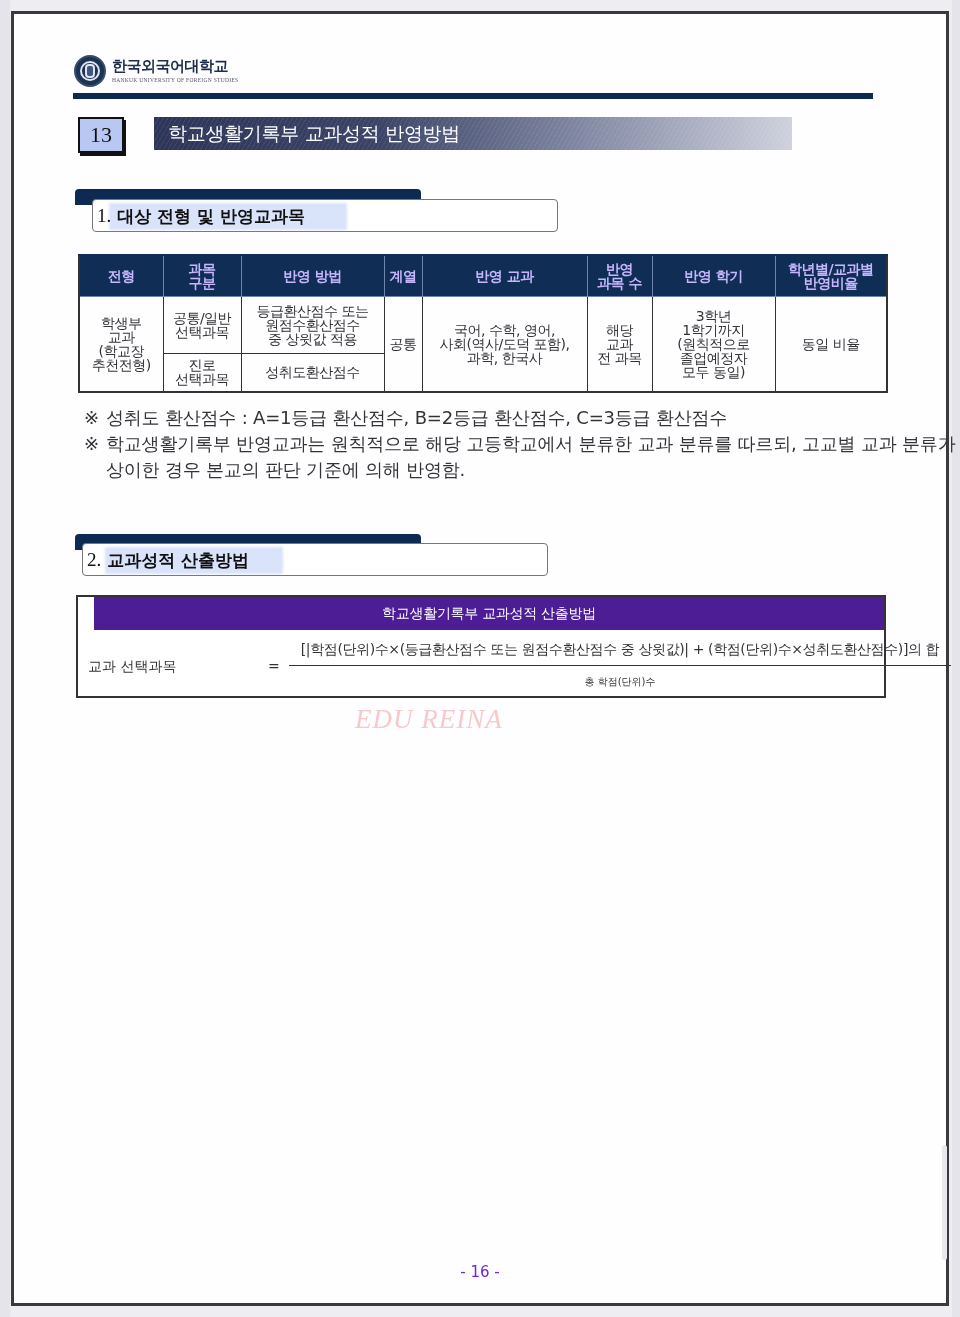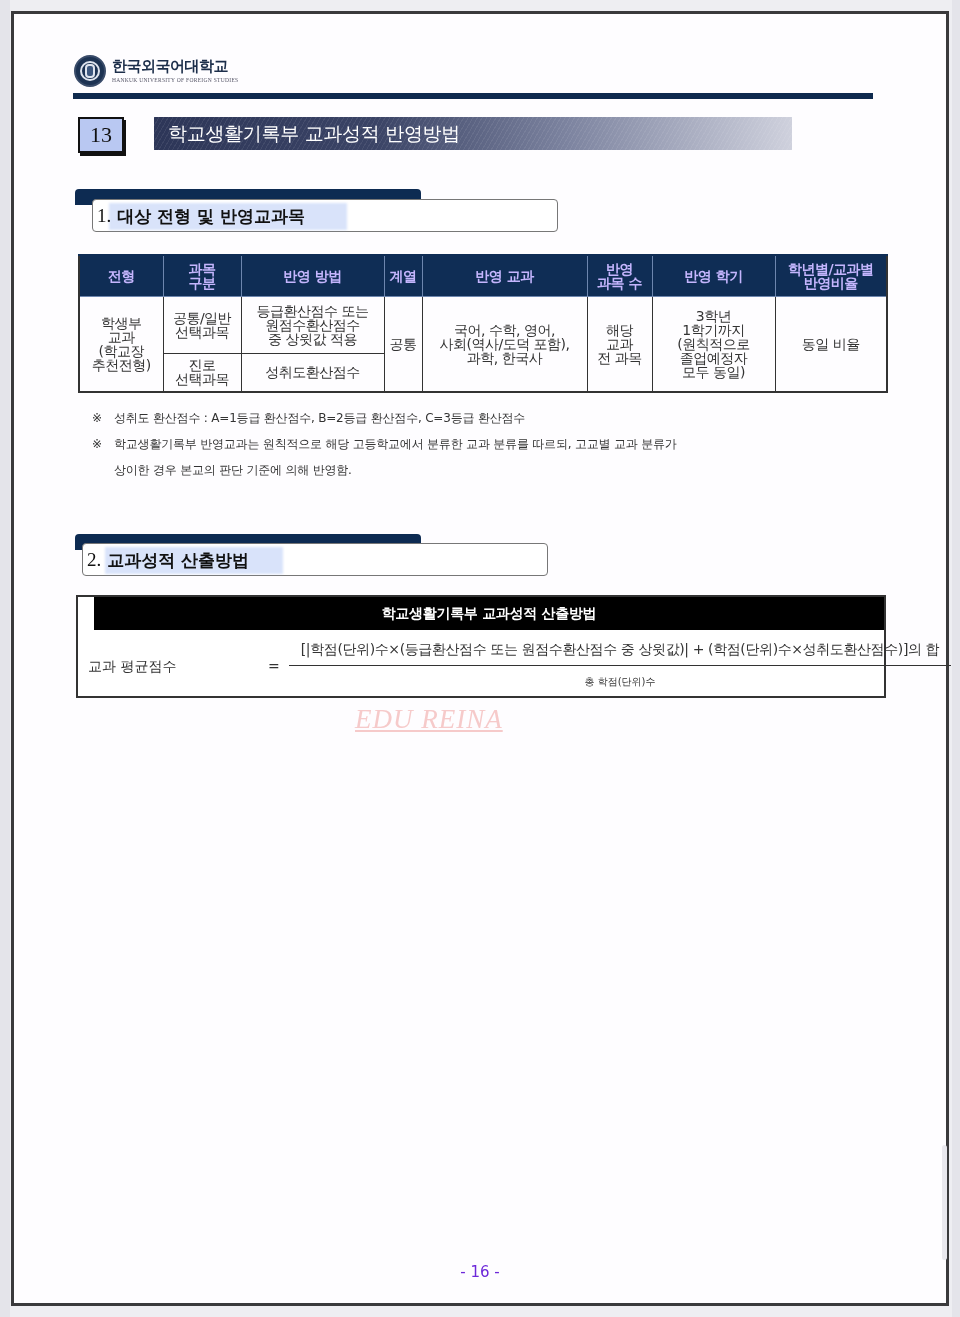--- a/index.html
+++ b/index.html
@@ -51,35 +51,35 @@
     table.t1 { position: absolute; left: 78px; top: 254px; width: 808px; border-collapse: collapse; table-layout: fixed; }
     .t1 th { background: #0f2d55; color: #c4b5fd; font-weight: bold; font-size: 14px; line-height: 14px;
       border: 1px solid #6d86ae; border-top: 2px solid #0f2d55; height: 41px; text-align: center; letter-spacing: -0.5px; }
     .t1 td { border: 1px solid #333; font-size: 14px; line-height: 14px; text-align: center; vertical-align: middle; color: #333; letter-spacing: -0.5px; }
     .t1 { border-bottom: 2px solid #333; border-left: 2px solid #333; border-right: 2px solid #333; }
     .t1 .r1 td.split { height: 57px; }
     .t1 .r2 td.split { height: 39px; }
     .cell-lines span { display: block; }
 
     
-    .notes { position: absolute; left: 84px; top: 405px; font-size: 12px; color: #333; line-height: 26px; letter-spacing: -0.2px; margin-left: 8px; }
+    .notes { position: absolute; left: 84px; top: 405px; font-size: 18px; color: #333; line-height: 26px; letter-spacing: -0.2px; }
     .notes .mark { display: inline-block; width: 22px; }
     .notes .indent { padding-left: 22px; }
 
     
     .ftable { position: absolute; left: 76px; top: 595px; width: 810px; height: 103px; border: 2px solid #333; background: #fff; }
-    .fhead { height: 33px; background: #000000; color: #fff; font-size: 14px; font-weight: bold; text-align: center; line-height: 33px; letter-spacing: -0.3px; margin-left: 16px; }
+    .fhead { height: 33px; background: #4c1d95; color: #fff; font-size: 14px; font-weight: normal; text-align: center; line-height: 33px; letter-spacing: -0.3px; margin-left: 16px; }
     .flabel { position: absolute; left: 10px; top: 61px; font-size: 14px; color: #333; white-space: nowrap; }
     .feq { position: absolute; left: 190px; top: 61px; font-size: 14px; color: #333; }
     .fnum { position: absolute; left: 212px; top: 44px; width: 660px; text-align: center; font-size: 14px; color: #333; white-space: nowrap; letter-spacing: -0.4px; }
     .fline { position: absolute; left: 211px; top: 68px; width: 662px; height: 1px; background: #333; }
     .fden { position: absolute; left: 212px; top: 78px; width: 660px; text-align: center; font-size: 10px; color: #333; }
 
     .watermark { position: absolute; left: 355px; top: 704px; font-family: "Liberation Serif", serif; font-style: italic;
-      font-size: 27px; color: #f6caca; letter-spacing: 1px; white-space: nowrap; text-decoration: underline; }
+      font-size: 27px; color: #f6caca; letter-spacing: 1px; white-space: nowrap; }
 
     .page-num { position: absolute; left: 0; width: 960px; top: 1263px; text-align: center; font-size: 15px; color: #6d28d9; }
   </style>
 </head>
 <body>
 
 <div class="sidebar-strip-left"></div>
 <div class="sidebar-strip-right"></div>
 
 <div class="page"></div>
@@ -224,21 +224,21 @@
 <div class="sub-box" style="left:82px; top:543px;">
   <div class="sub-hl" style="width:178px; left:22px;"></div>
   <div class="sub-text">
     <span class="num">2.</span>
     <span>교과성적 산출방법</span>
   </div>
 </div>
 
 <div class="ftable">
   <div class="fhead">학교생활기록부 교과성적 산출방법</div>
-  <div class="flabel">교과 평균점수</div>
+  <div class="flabel">교과 선택과목</div>
   <div class="feq">=</div>
   <div class="fnum">[|학점(단위)수×(등급환산점수 또는 원점수환산점수 중 상윗값)| + (학점(단위)수×성취도환산점수)]의 합</div>
   <div class="fline"></div>
   <div class="fden">총 학점(단위)수</div>
 </div>
 
 <div class="watermark">EDU REINA</div>
 
 <div class="page-num">- 16 -</div>
 

